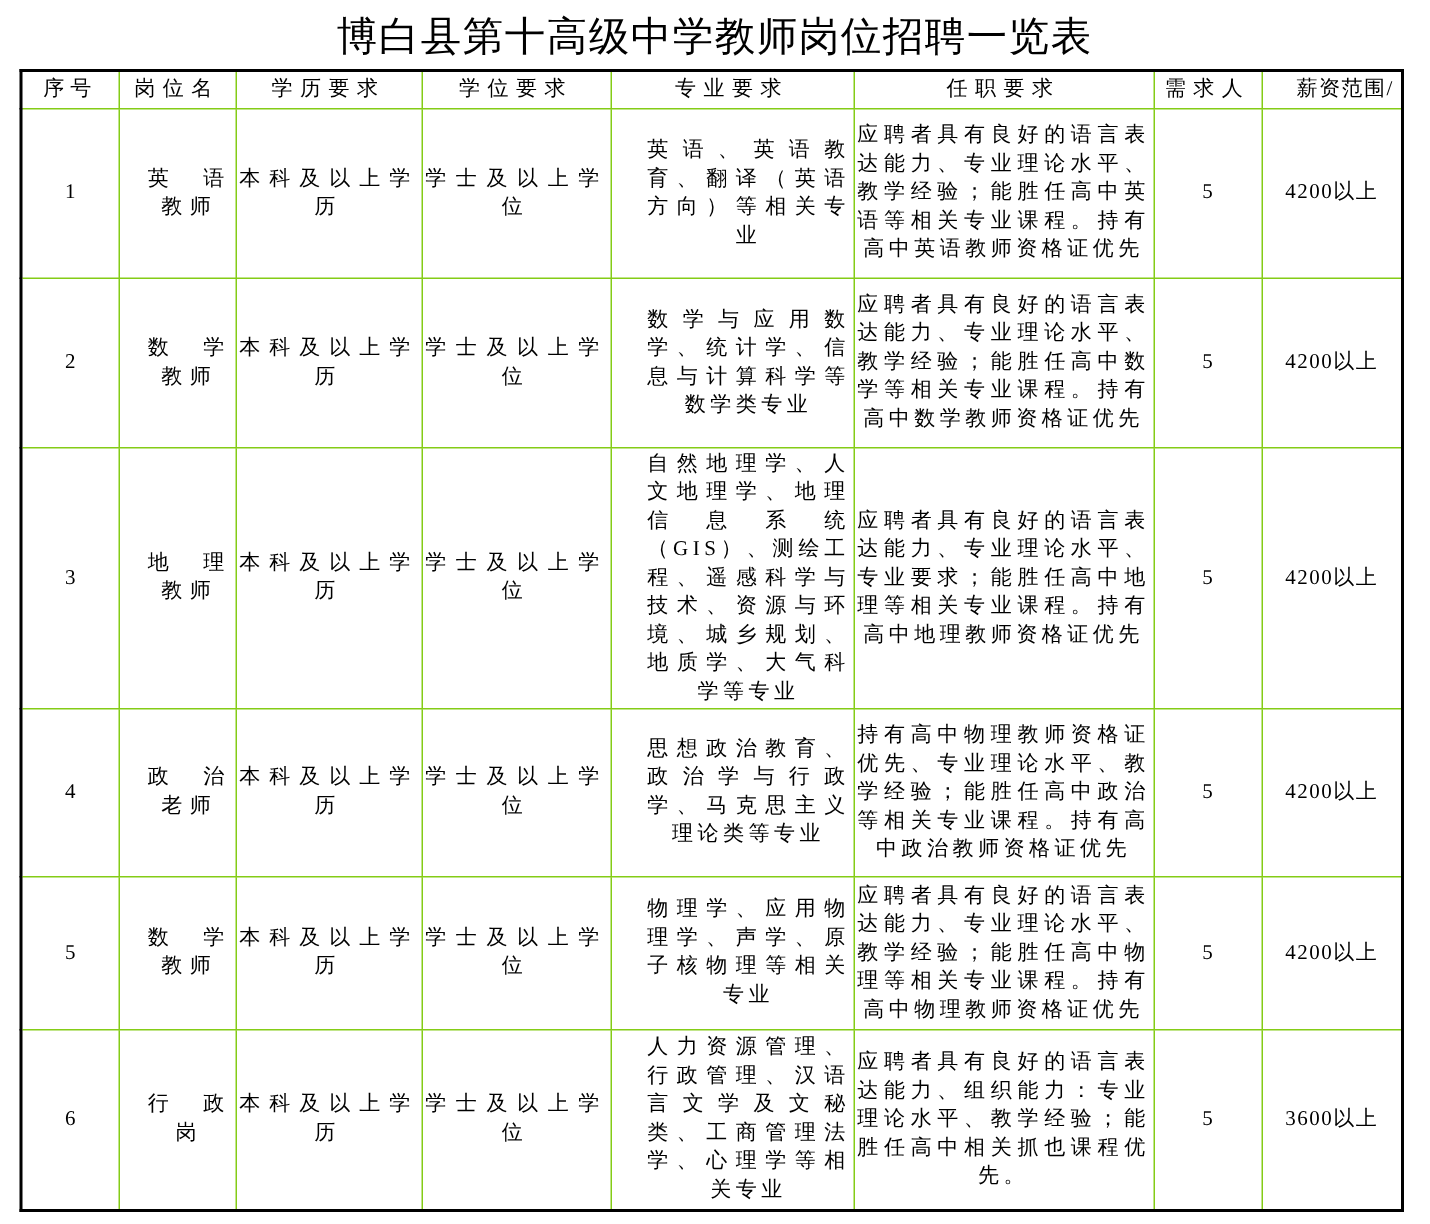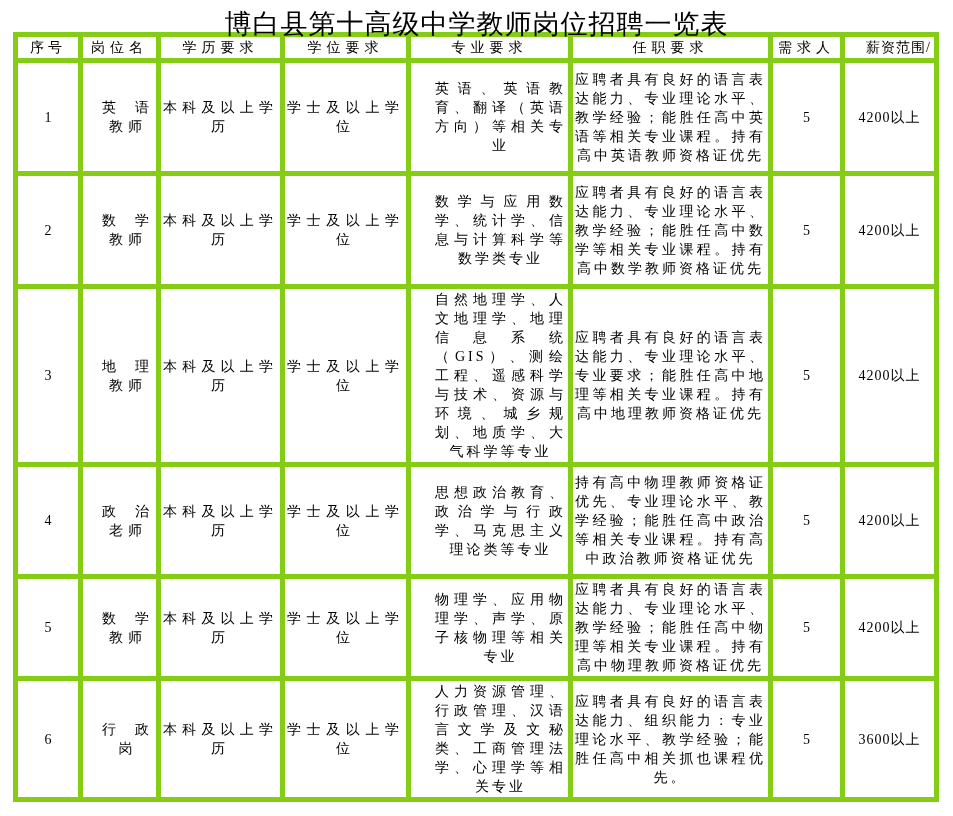--- a/index.html
+++ b/index.html
@@ -7,36 +7,36 @@
     margin: 0; padding: 0;
     background: #ffffff;
     width: 953px; height: 816px;
     overflow: hidden;
     font-family: "Liberation Serif", "DejaVu Serif", serif;
     color: #000000;
   }
   .page { width: 953px; height: 816px; position: relative; }
   .title {
     padding-top: 9px;
-    height: 32px;
+    height: 46px;
     text-align: center;
     font-size: 27px;
     line-height: 30px;
     letter-spacing: 1px;
     white-space: nowrap;
   }
   table.recruit {
     margin-left: 13px;
     width: 921px;
     table-layout: fixed;
     border-collapse: collapse;
     border: 2px solid #000000;
   }
   th, td {
-    border: 5px solid #84cc16;
+    border: 1px solid #84cc16;
     padding: 1px 2px;
     font-size: 14px;
     line-height: 19px;
     vertical-align: middle;
     font-weight: normal;
     overflow: hidden;
   }
   thead tr { height: 25px; }
   th { text-align: center; letter-spacing: 5px; white-space: nowrap; }
   th.th-no { letter-spacing: 4px; }

